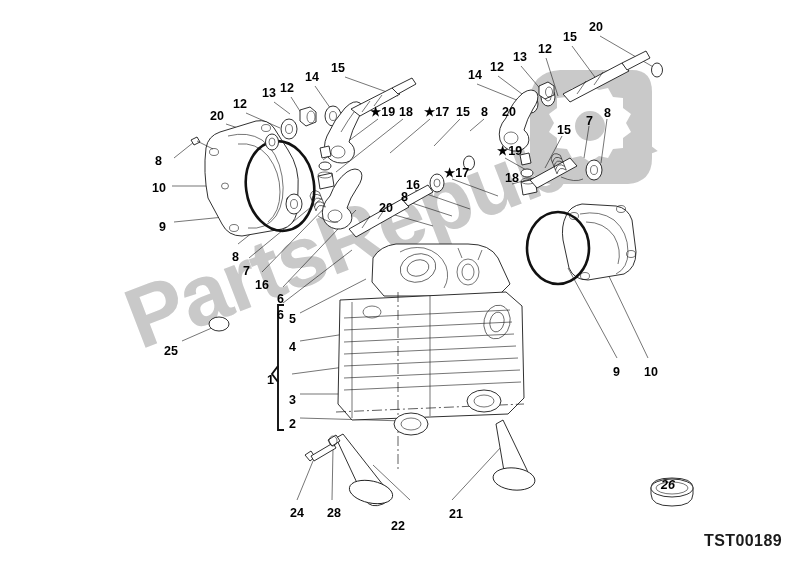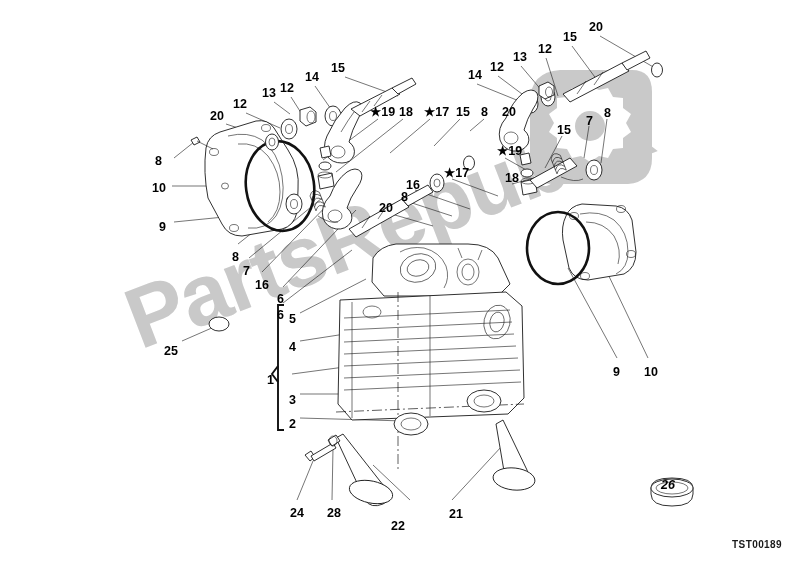--- a/index.html
+++ b/index.html
@@ -64,21 +64,21 @@
     color: #000000;
     z-index: 4;
     white-space: nowrap;
     line-height: 1;
   }
   #diagram-code {
     position: absolute;
     right: 18px;
     bottom: 14px;
     font-family: "Liberation Sans", sans-serif;
-    font-size: 10px;
+    font-size: 16px;
     font-weight: bold;
     color: #1a1a1a;
     letter-spacing: 0.4px;
     z-index: 5;
   }
 </style>
 </head>
 <body>
 
 <div id="page">

